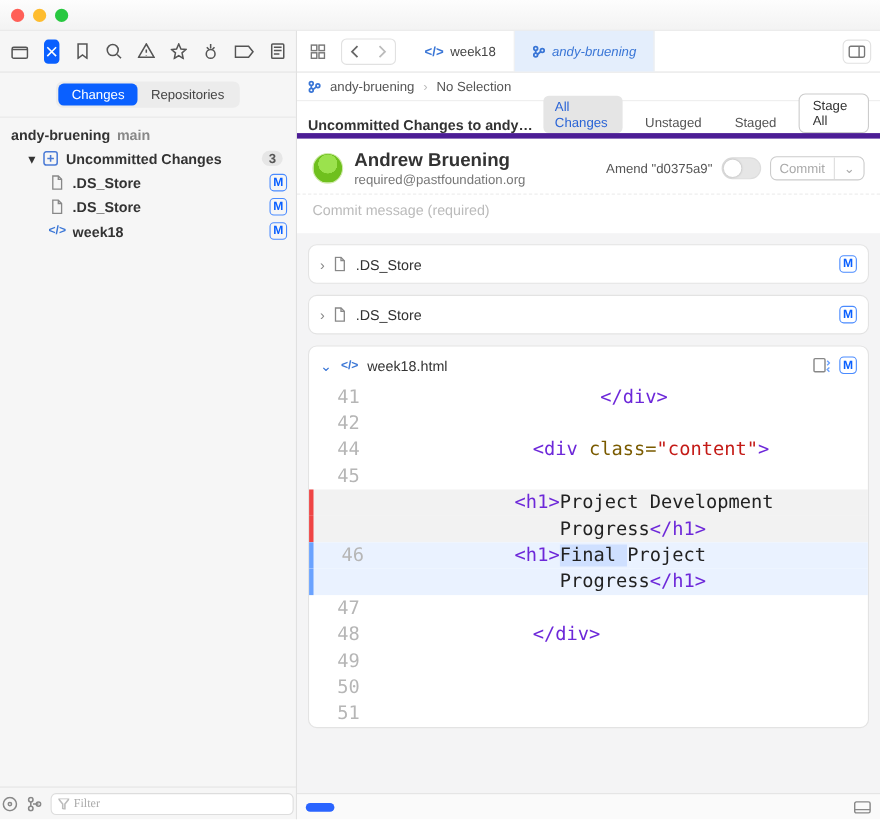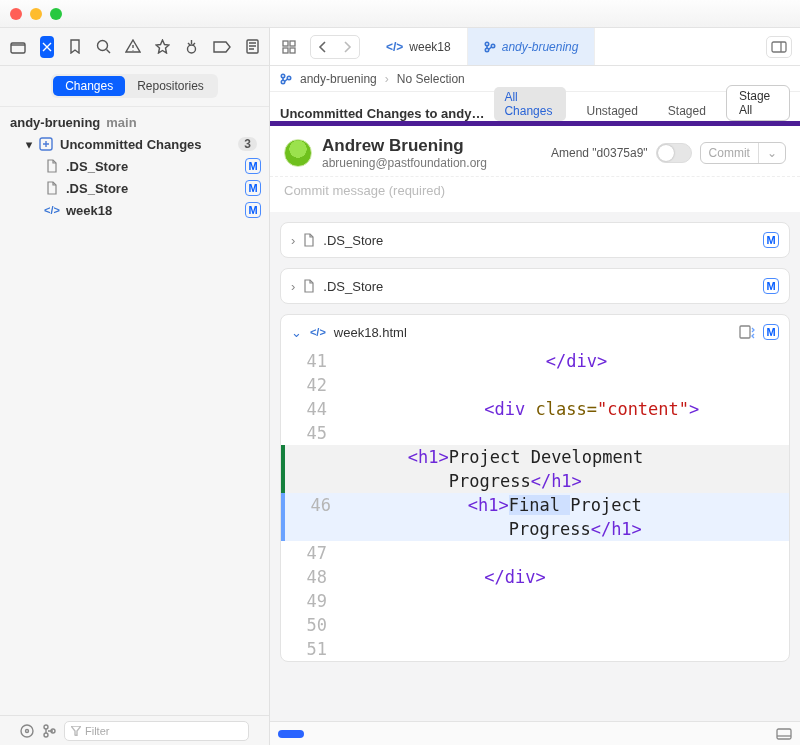--- a/index.html
+++ b/index.html
@@ -24,21 +24,21 @@
   .segbtn.on { background:#0a60ff; color:#fff; }
   .tree { flex:1; overflow:auto; padding:4px 0; font-size:13px; }
   .treerow { display:flex; align-items:center; height:22px; padding:0 8px 0 10px; gap:4px; }
   .treerow .label { flex:1; white-space:nowrap; overflow:hidden; text-overflow:ellipsis;font-weight:bold; }
   .chev { width:10px; display:inline-flex; justify-content:center; }
   .branch { color:#888; margin-left:6px; }
   .count { color:#555; font-size:12px; margin-right:4px; background:#e6e6e6; border-radius:8px; padding:0 6px; font-weight:600; }
   .badge-m { color:#0a60ff; font-weight:700; font-size:11px; border:1.5px solid #4a8bff; border-radius:4px; width:16px; height:16px; display:inline-flex; align-items:center; justify-content:center; }
   .ficon { width:16px; display:inline-flex; justify-content:center; margin-right:2px; }
   .indent1 { padding-left:24px; } .indent2 { padding-left:44px; }
-  .sidebar-footer { height:30px; border-top:1px solid #e3e3e3; display:flex; align-items:center; padding:0 20px; gap:8px; }
+  .sidebar-footer { height:30px; border-top:1px solid #e3e3e3; display:flex; align-items:center; padding:0 2px; gap:8px;font-family:Liberation Serif, serif; }
   .filter { flex:1; height:20px; border:1px solid #ddd; border-radius:5px; background:#fff; display:flex; align-items:center; padding:0 6px; color:#aaa; font-size:11px; gap:4px; }
   
   .main { flex:1; display:flex; flex-direction:column; min-width:0; background:#fff; }
   .main-toolbar { height:38px; border-bottom:1px solid #e3e3e3; display:flex; align-items:center; padding:0 8px; gap:4px; }
   .navarrows { display:flex; border:1px solid #e1e1e1; border-radius:5px; overflow:hidden; margin:0 6px; }
   .navarrows div { width:24px; height:22px; display:flex; align-items:center; justify-content:center; }
   .grid-icon { width:22px; height:22px; display:flex; align-items:center; justify-content:center; }
   .tabs { display:flex; align-items:stretch; height:100%; flex:1; }
   .tab { display:flex; align-items:center; gap:6px; padding:0 16px; font-size:12px; border-right:1px solid #eee; color:#444; }
   .tab.active { background:#e4eefc; color:#3a76d6; }
@@ -69,21 +69,21 @@
   .card-head { display:flex; align-items:center; height:34px; padding:0 10px; gap:8px; font-size:13px; }
   .card-head .cname { flex:1; }
   .card-head .chevc { color:#888; }
   .diff { font-family: "SF Mono", ui-monospace, Menlo, monospace; font-size:17px; line-height:24px; }
   .diff-row { display:flex; }
   .gutter { width:60px; text-align:right; padding-right:14px; color:#b6b6b6; user-select:none; flex-shrink:0; }
   .codecell { flex:1; white-space:pre; padding-right:10px; overflow:hidden; }
   .t-tag { color:#6d28d9; } .t-attr { color:#7a5b00; } .t-str { color:#c41a16; } .t-plain { color:#222; }
   .row-del { background:#f2f2f2; }
   .row-add { background:#eaf2ff; }
-  .bar-del { border-left:4px solid #15803d;flex-direction:column; }
+  .bar-del { border-left:4px solid #ef4444; }
   .bar-add { border-left:4px solid #6aa2ff;align-items:flex-end; }
   .hl-word { background:#cfe0ff; }
   .bottombar { height:24px; border-top:1px solid #e3e3e3; background:#fafafa; display:flex; align-items:center; padding:0 8px; gap:8px; }
   .mini { width:26px; height:8px; border-radius:4px; background:#2a64ff; }
   svg { display:block; }
 </style>
 </head>
 <body>
 
 <div class="window">
@@ -292,21 +292,21 @@
         <div class="pill blue">All Changes</div>
         <div class="pill">Unstaged</div>
         <div class="pill">Staged</div>
         <div class="btn">Stage All</div>
       </div>
 
       <div class="author-row">
         <div class="avatar"></div>
         <div class="author-info">
           <div class="name">Andrew Bruening</div>
-          <div class="email">abruening@pastfoundation.org</div>
+          <div class="email">required@pastfoundation.org</div>
         </div>
         <div class="amend">
           <span>Amend "d0375a9"</span>
           <div class="toggle"></div>
           <div class="commit-split">
             <div>Commit</div>
             <div>⌄</div>
           </div>
         </div>
       </div>

